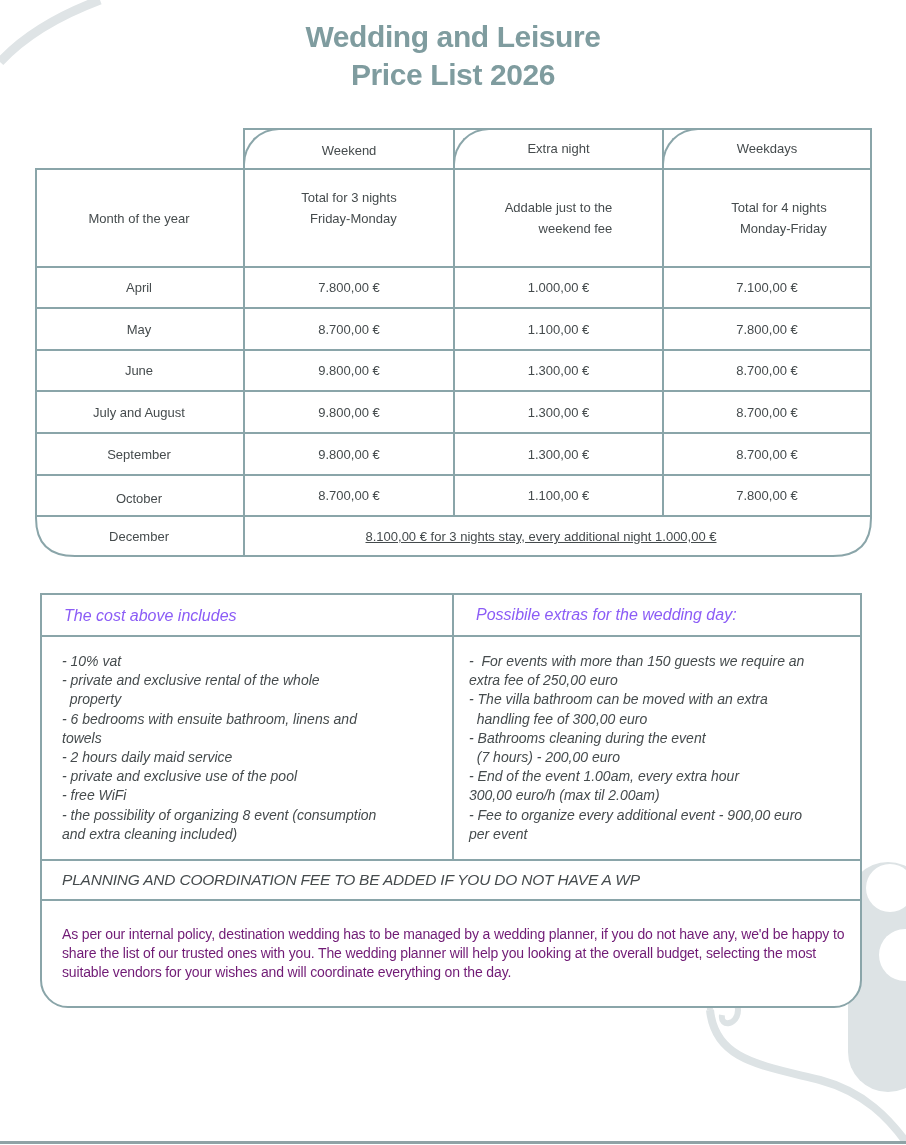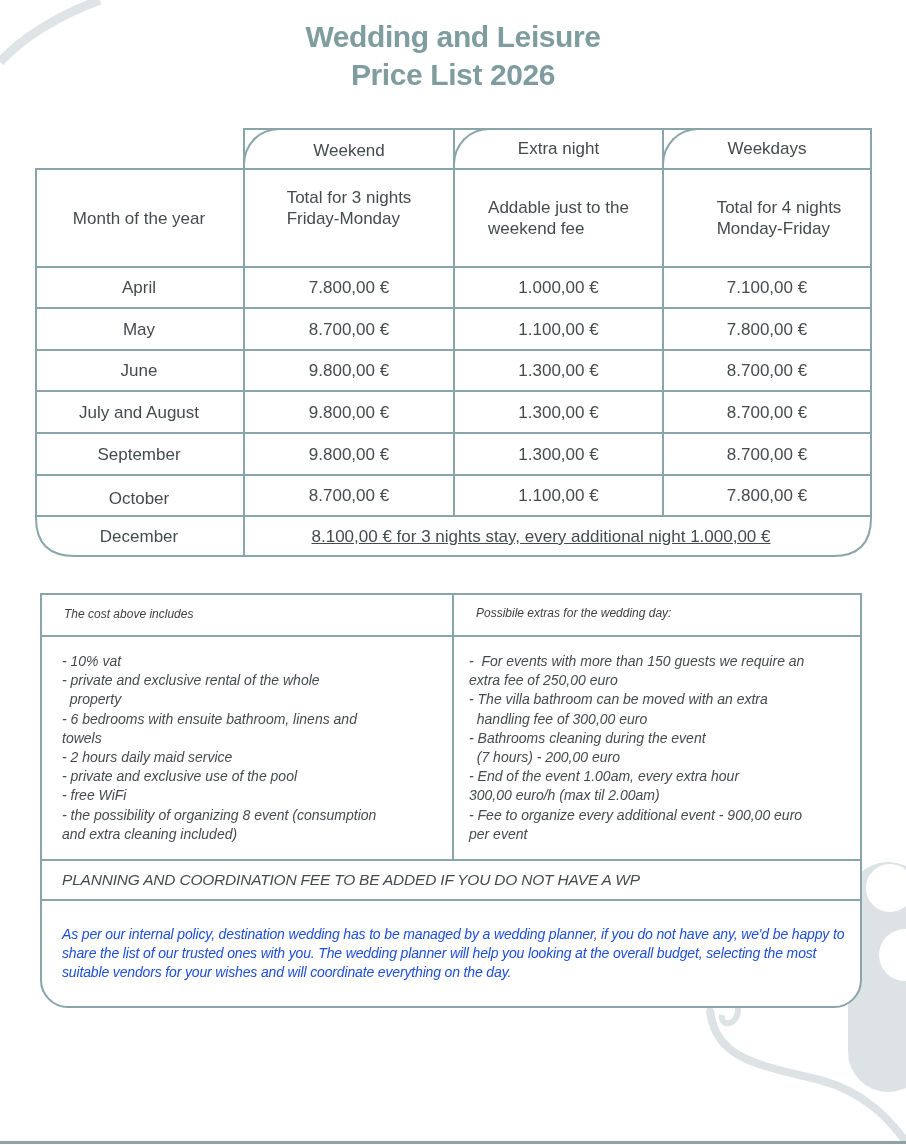--- a/index.html
+++ b/index.html
@@ -8,35 +8,35 @@
 
   .deco { position: absolute; pointer-events: none; }
   .bottom-rule { position: absolute; left: 0; top: 1141px; width: 906px; height: 3px; background: #8fa3a6; }
 
   .title { position: absolute; left: 0; top: 18px; width: 906px; text-align: center;
            color: #7f9c9f; font-weight: bold; font-size: 30px; line-height: 38px; letter-spacing: -0.4px; }
 
   
   .price-wrap { position: absolute; left: 35px; top: 128px; width: 837px; height: 430px; }
   .cell { position: absolute; display: flex; align-items: center; justify-content: center;
-          text-align: left; font-size: 17px; color: #454b4d; line-height: 21px; }
+          text-align: right; font-size: 13px; color: #454b4d; line-height: 21px; }
   .hline { position: absolute; height: 2px; background: #8aa5a9; }
   .vline { position: absolute; width: 2px; background: #8aa5a9; }
   .tab-head { position: absolute; top: 0; height: 42px; border-top: 2px solid #8aa5a9;
               border-left: 2px solid #8aa5a9; border-top-left-radius: 36px 36px; }
 
   
   .info-wrap { position: absolute; left: 40px; top: 593px; width: 822px; height: 415px;
                border: 2px solid #8aa5a9; border-top: 2px solid #8aa5a9;
                border-bottom-left-radius: 28px; border-bottom-right-radius: 28px; background: #fff; }
-  .info-head { position: absolute; font-size: 12px; font-style: italic; color: #404040; }
+  .info-head { position: absolute; font-size: 16px; font-style: italic; color: #8b5cf6; }
   .info-list { position: absolute; font-size: 14px; line-height: 19.2px; font-style: italic; color: #454b4d; }
   .info-list div { white-space: pre; }
   .wp-title { position: absolute; left: 20px; top: 276px; font-size: 15.5px; font-style: italic; color: #454b4d; letter-spacing: -0.2px; }
-  .wp-text { position: absolute; left: 20px; top: 330px; width: 790px; font-size: 14px; line-height: 19.2px; font-style: italic; color: #1d4ed8; letter-spacing: -0.15px; }
+  .wp-text { position: absolute; left: 20px; top: 330px; width: 790px; font-size: 14px; line-height: 19.2px; color: #701a75; letter-spacing: -0.15px; }
 </style>
 </head>
 <body>
 
 <svg class="deco" style="left:0;top:0" width="130" height="80" viewBox="0 0 130 80">
   <path d="M100 0 C 60 15, 25 35, 0 62" stroke="#dfe4e6" stroke-width="9" fill="none"></path>
 </svg>
 <svg class="deco" style="left:690px;top:850px" width="216" height="295" viewBox="0 0 216 295">
   <rect x="158" y="12" width="80" height="230" rx="40" fill="#dde3e5"></rect>
   <circle cx="200" cy="38" r="24" fill="#ffffff"></circle>

